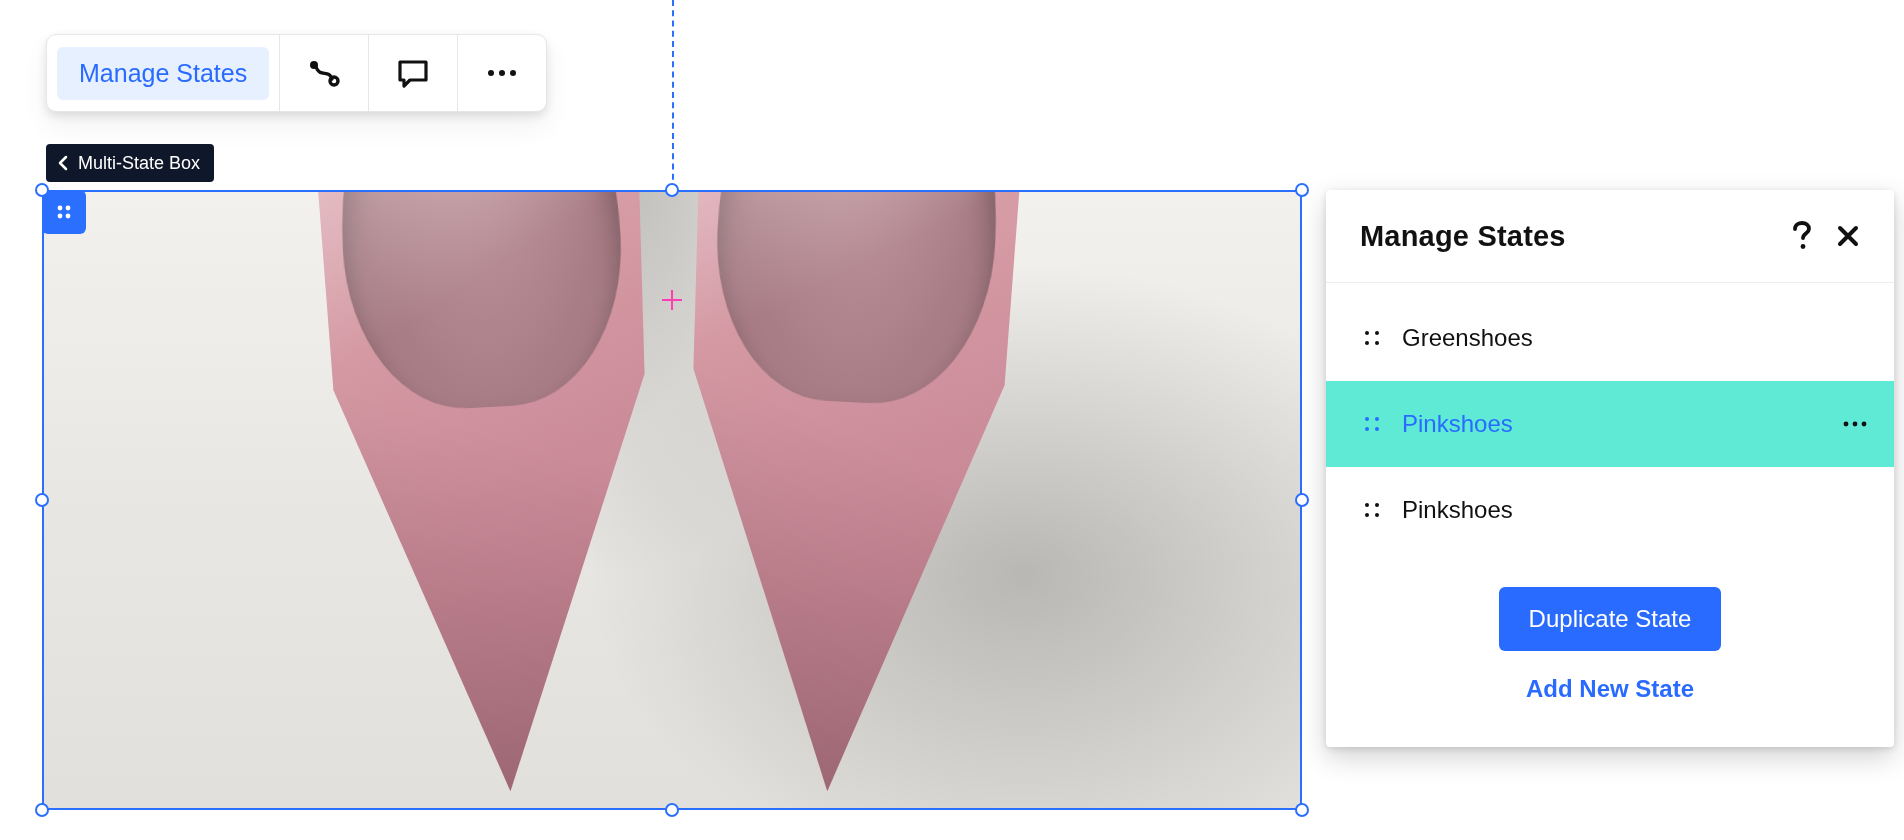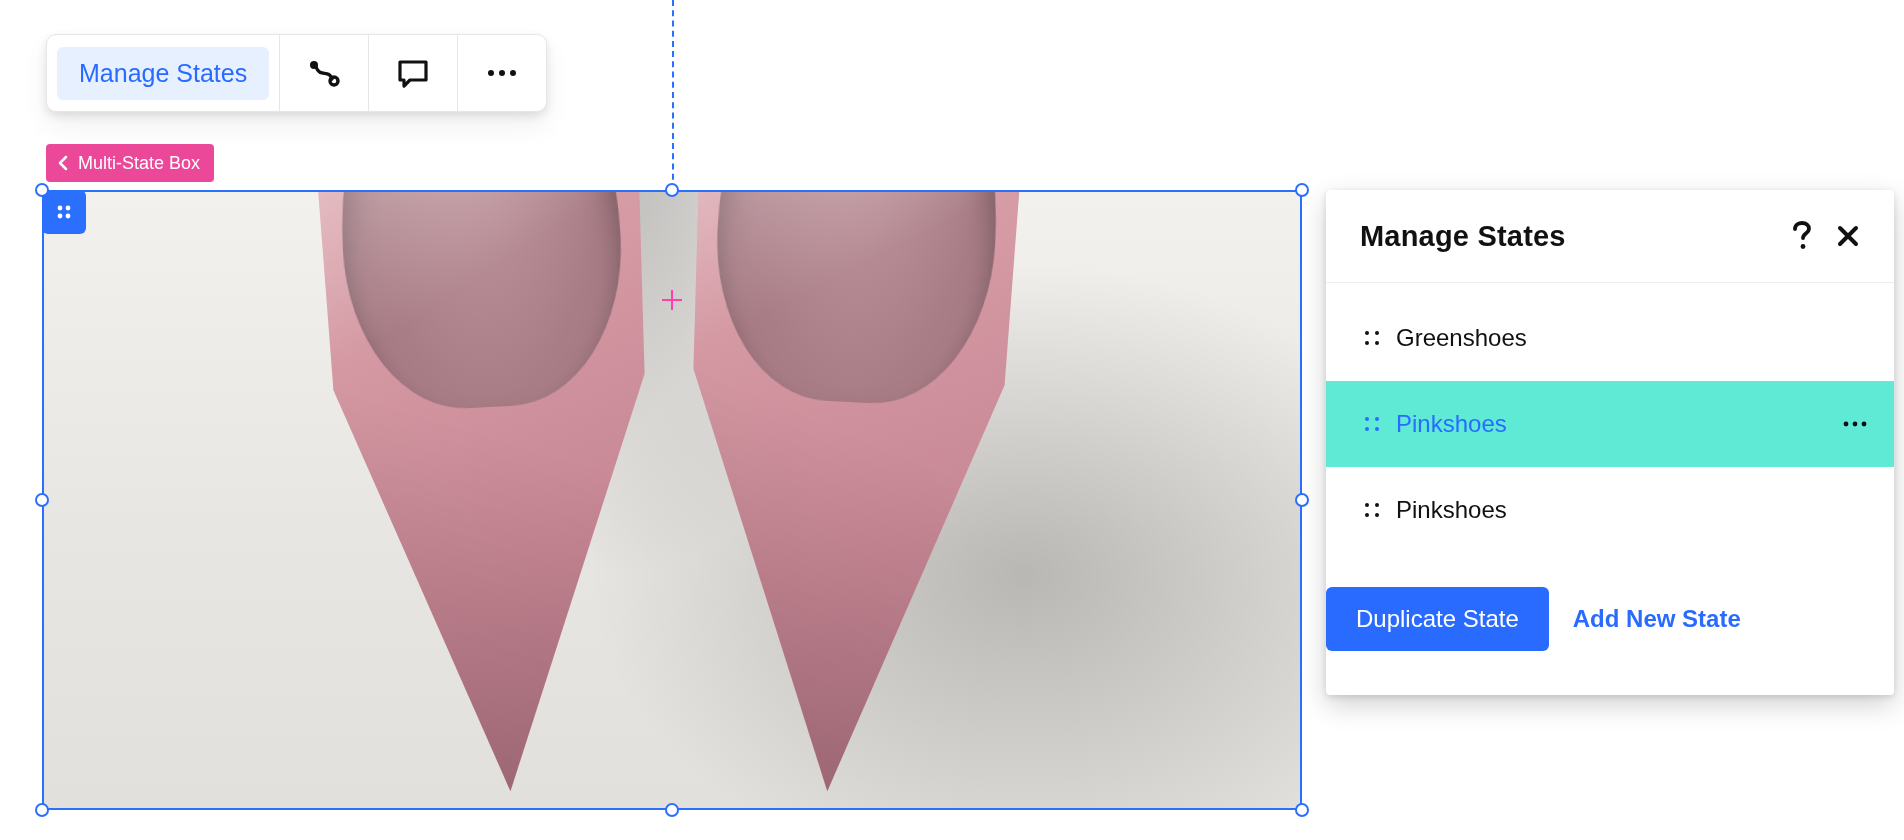--- a/index.html
+++ b/index.html
@@ -48,21 +48,21 @@
     border-right: 1px solid #e6e6e6;
   }
   .tool-cell:last-child { border-right: none; }
   .icon-shape { display:block; }
 
   
   .breadcrumb-pill {
     position: absolute;
     left: 46px;
     top: 144px;
-    background: #ec4899;
+    background: #0f172a;
     color: #fff;
     font-size: 18px;
     line-height: 1;
     padding: 10px 14px 10px 10px;
     border-radius: 4px;
     display: inline-flex;
     align-items: center;
     gap: 8px;
   }
   .breadcrumb-pill .chev {
@@ -174,38 +174,38 @@
     flex: 1;
   }
   .panel-hicon {
     width: 36px; height: 36px;
     display:inline-flex; align-items:center; justify-content:center;
     margin-left: 10px;
   }
   .state-list { padding-top: 12px; }
   .state-row {
     display:flex; align-items:center;
-    gap: 12px;
+    gap: 18px;
     height: 86px;
     padding: 0 26px 0 34px;
     font-size: 24px;
   }
   .state-row .drag {
     width: 24px; height: 24px; display:flex; align-items:center; justify-content:center;
   }
   .state-row .label { flex: 1; }
   .state-row.selected {
     background: #5eead4;
     color: #2a6bff;
   }
   .state-row .more {
     width: 30px; display:flex; justify-content:flex-end; align-items:center;
   }
   .panel-actions {
-    display:flex; align-items:center;
+    display:flex; flex-direction:column; align-items:center;
     padding: 34px 0 44px 0;
     gap: 24px;
   }
   .dup-btn {
     background: #2a6bff; color:#fff; font-size: 24px; font-weight:500;
     padding: 18px 30px; border-radius: 6px; cursor:pointer;
   }
   .add-link {
     color: #2a6bff; font-size: 24px; font-weight: 700; cursor:pointer;
   }

